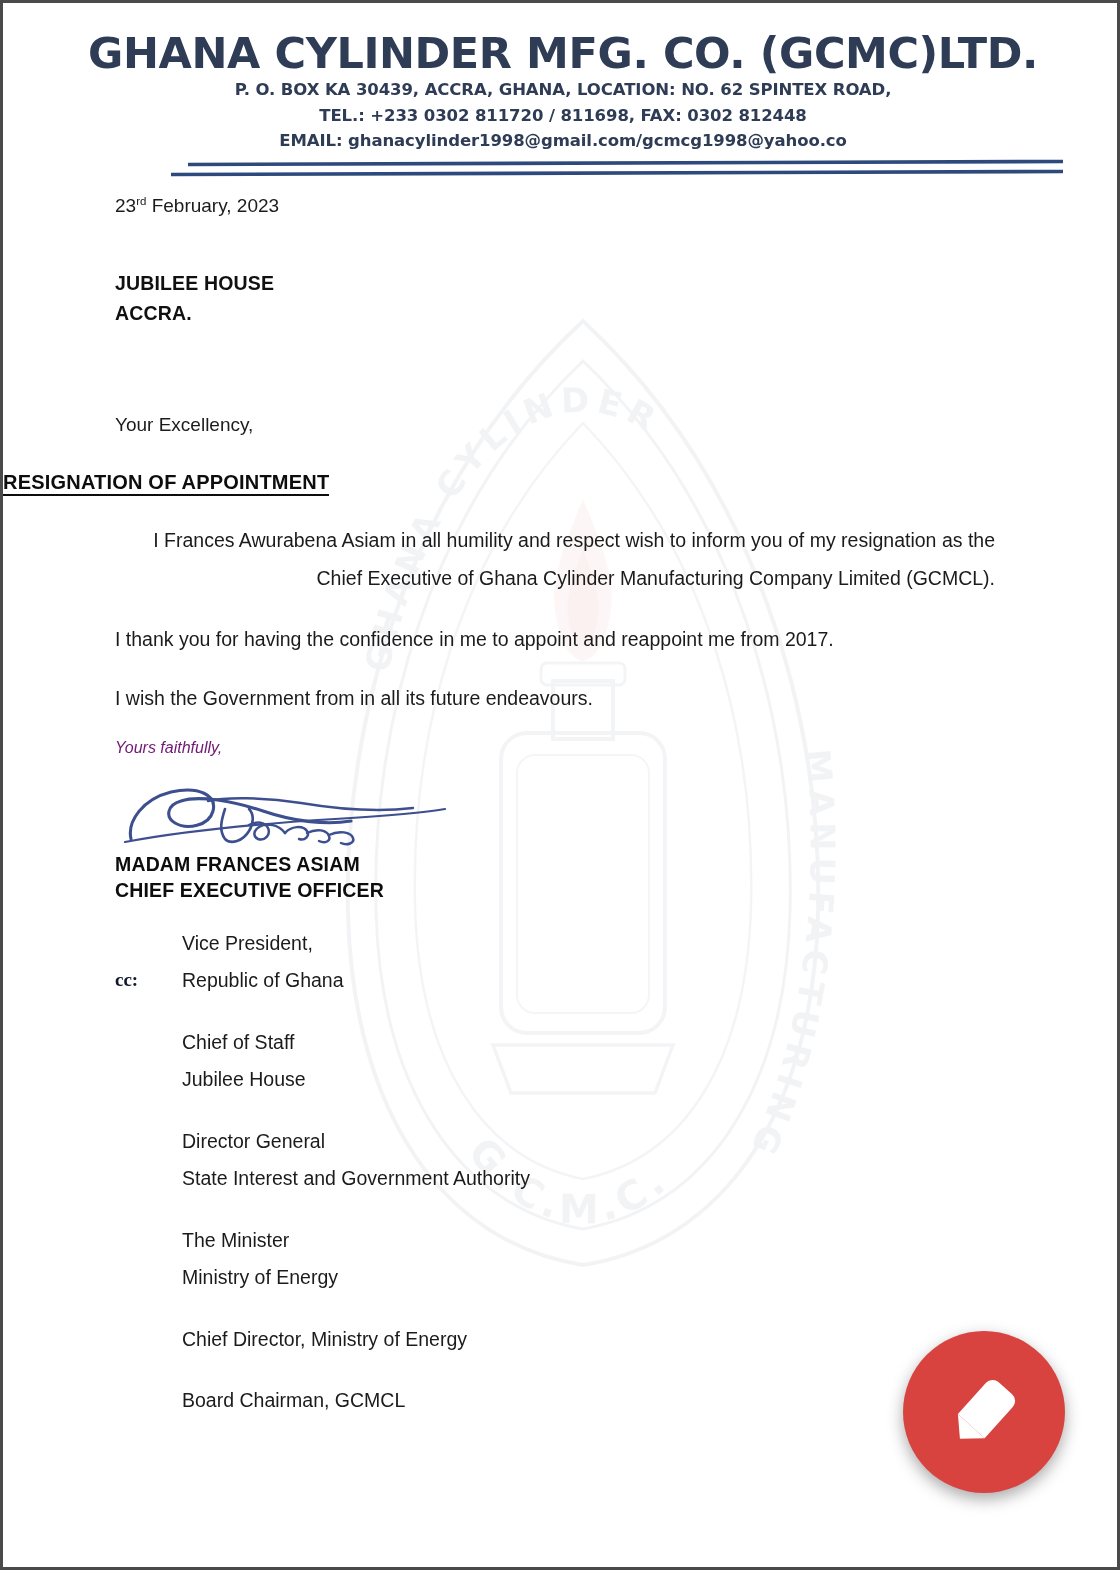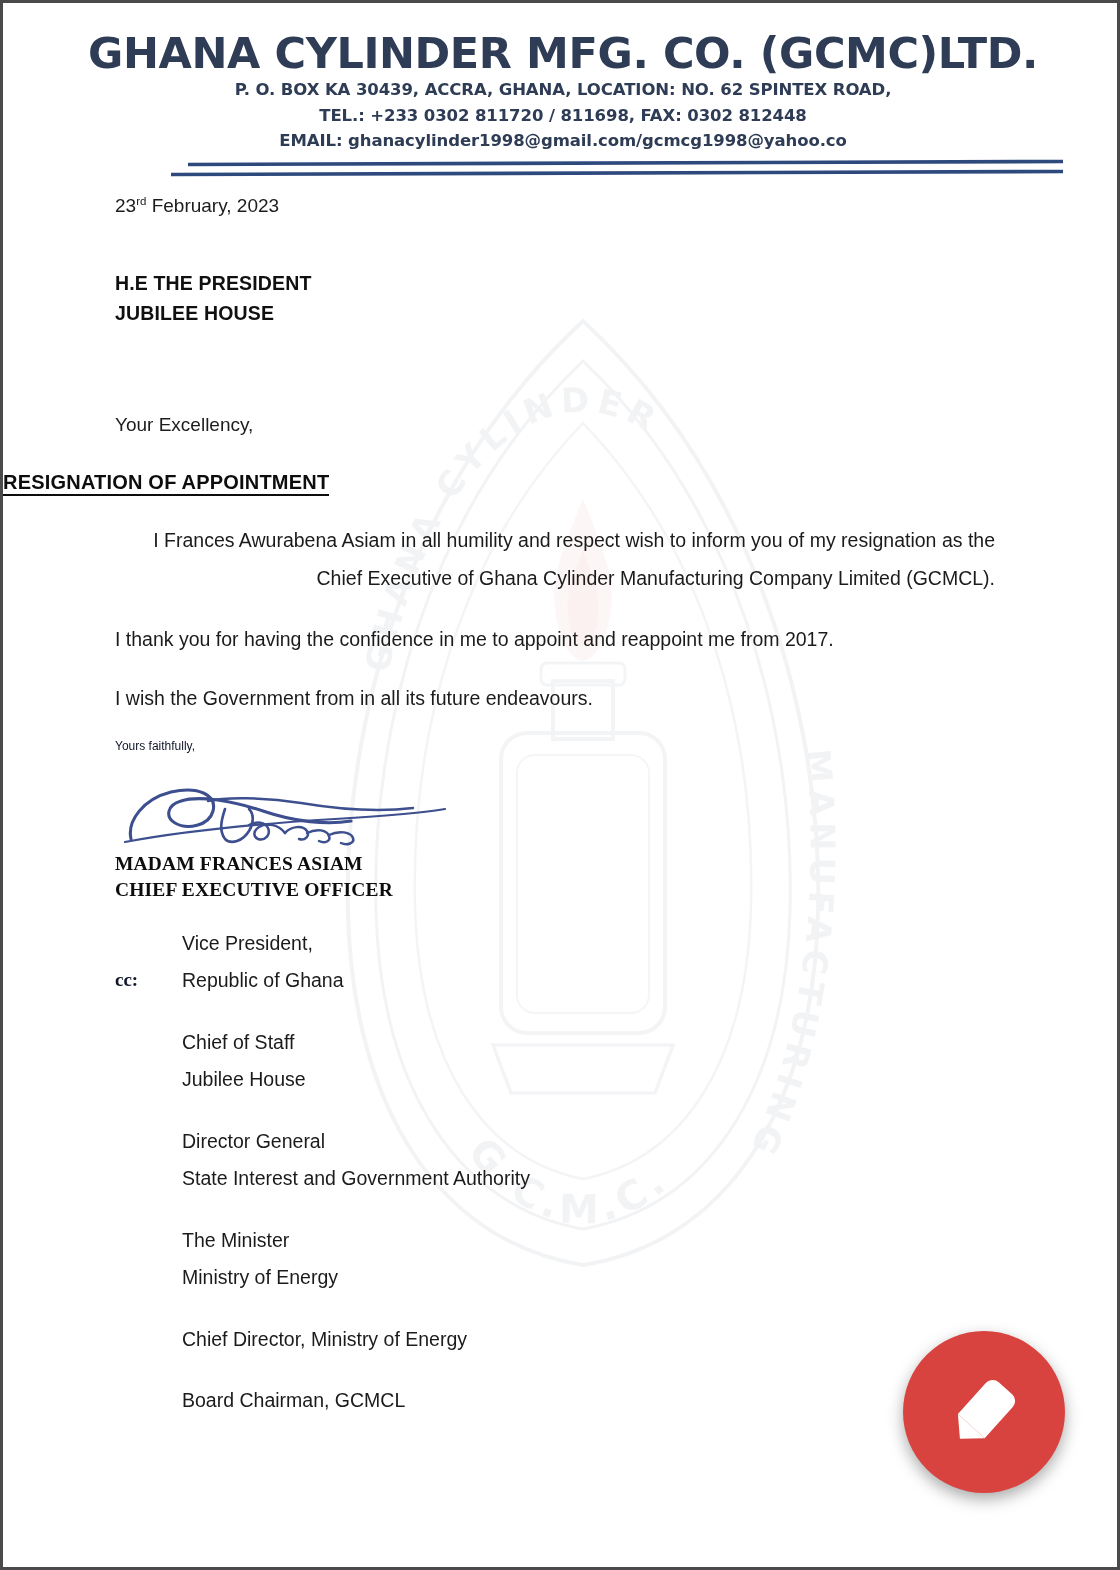--- a/index.html
+++ b/index.html
@@ -103,32 +103,31 @@
   .para {
     left: 112px;
     width: 880px;
     font-size: 19.5px;
     color: #1b1b1b;
     line-height: 1.95;
   }
   #para1 { top: 518px; text-align: right; }
   #para2 { top: 617px; }
   #para3 { top: 676px; }
-  #closing { left: 112px; top: 736px; font-size: 12px; color: #0f172a; }
+  #closing { left: 112px; top: 736px; font-size: 16px; color: #701a75; font-style: italic; }
 
   #signature-img { position: absolute; left: 110px; top: 778px; z-index: 4; }
 
   #signer {
     left: 112px; top: 848px;
     font-size: 19.5px;
     font-weight: bold;
     color: #0d0d0d;
     line-height: 1.35;
     letter-spacing: 0.15px;
-    font-family: Liberation Serif, serif;
   }
 
   
   #cc-block { position: absolute; left: 0; top: 922px; width: 1120px; z-index: 3; }
   #cc-label {
     position: absolute;
     left: 112px; top: 3px;
     font-family: "Liberation Serif", serif;
     font-weight: bold;
     font-size: 19px;
@@ -209,22 +208,22 @@
     <line x1="168" y1="15.5" x2="1060" y2="12.5" stroke="#2e4a7d" stroke-width="3.6"></line>
   </svg>
 
   <div id="body-area">
 
     <div class="blk" id="date-line">
       <span>23</span><sup>rd</sup><span> February, 2023</span>
     </div>
 
     <div class="blk" id="recipient">
-      <div>H.E THE PRESIDENT</div>
       <div>JUBILEE HOUSE</div>
+      <div>ACCRA.</div>
     </div>
 
     <div class="blk" id="salutation">Your Excellency,</div>
 
     <div class="blk" id="subject">
       <span>RESIGNATION OF APPOINTMENT</span>
     </div>
 
     <div class="blk para" id="para1">I Frances Awurabena Asiam in all humility and respect wish to inform you of my resignation as the Chief Executive of Ghana Cylinder Manufacturing Company Limited (GCMCL).</div>
     <div class="blk para" id="para2">I thank you for having the confidence in me to appoint and reappoint me from 2017.</div>

